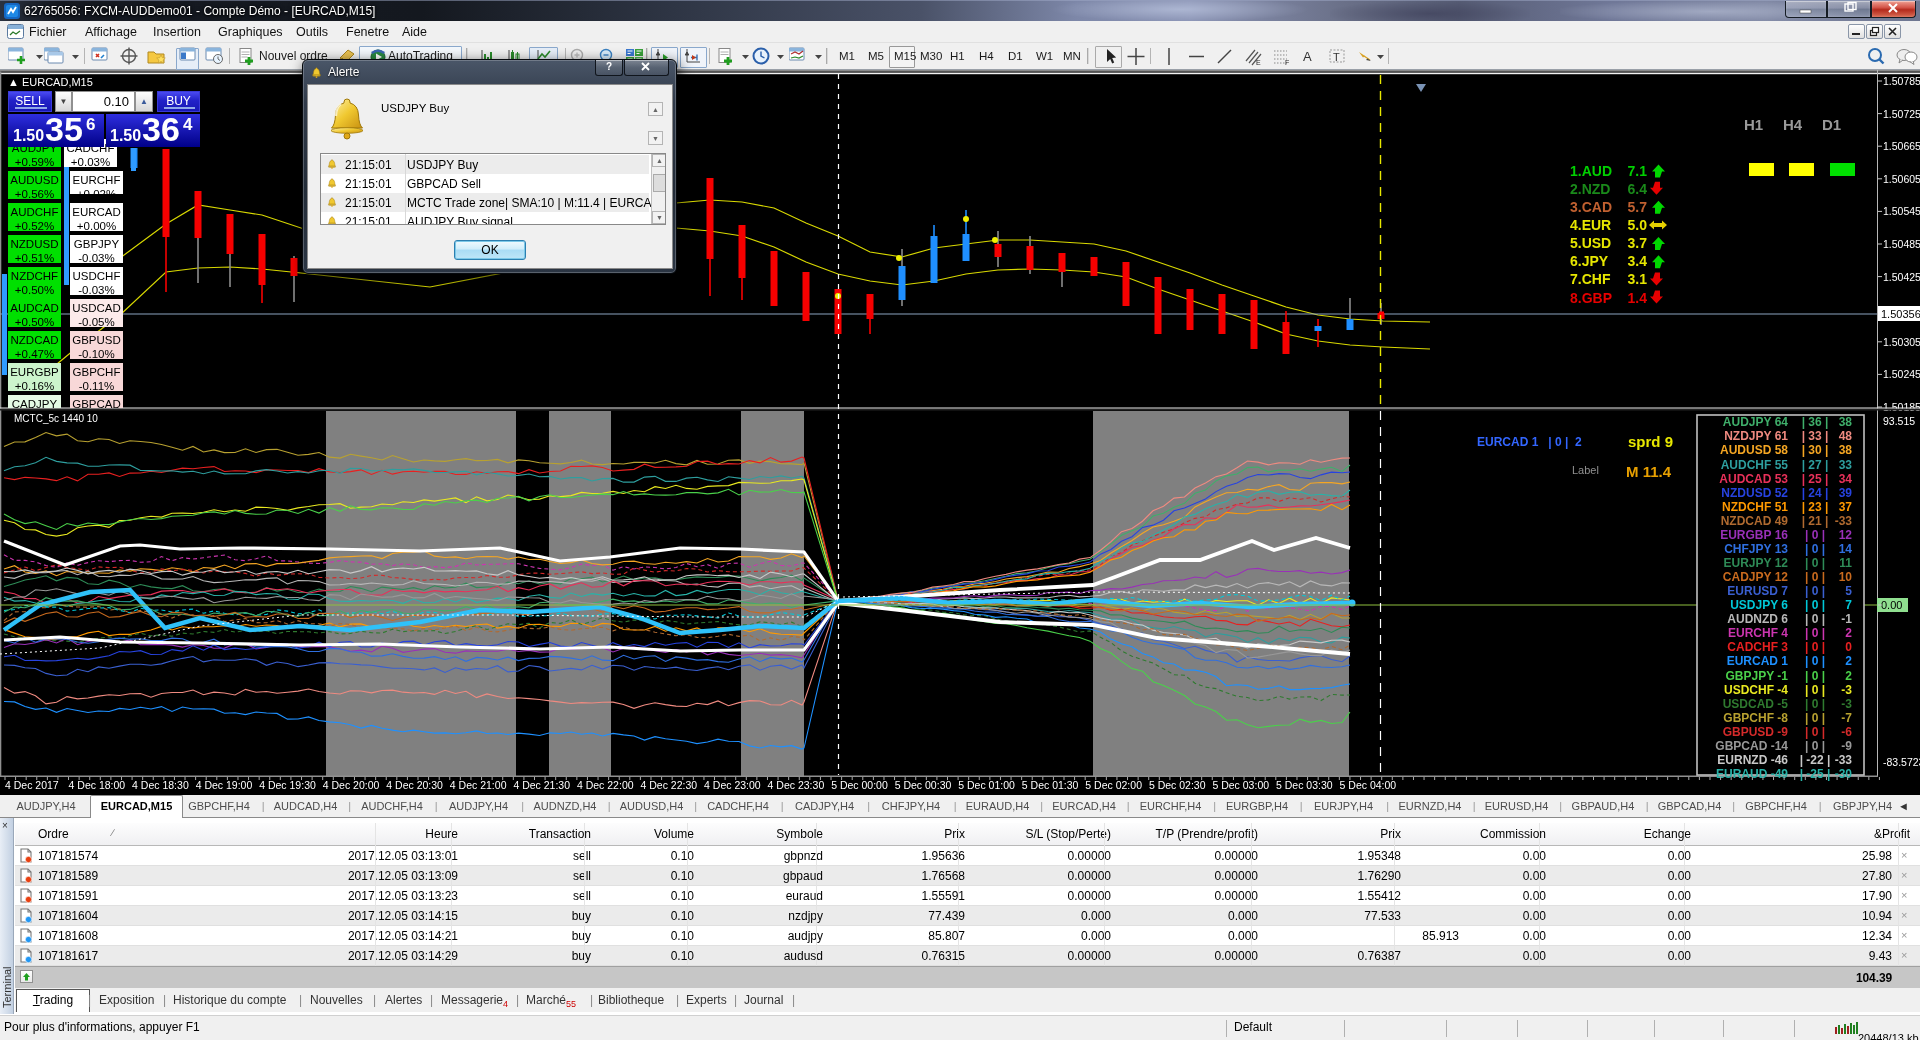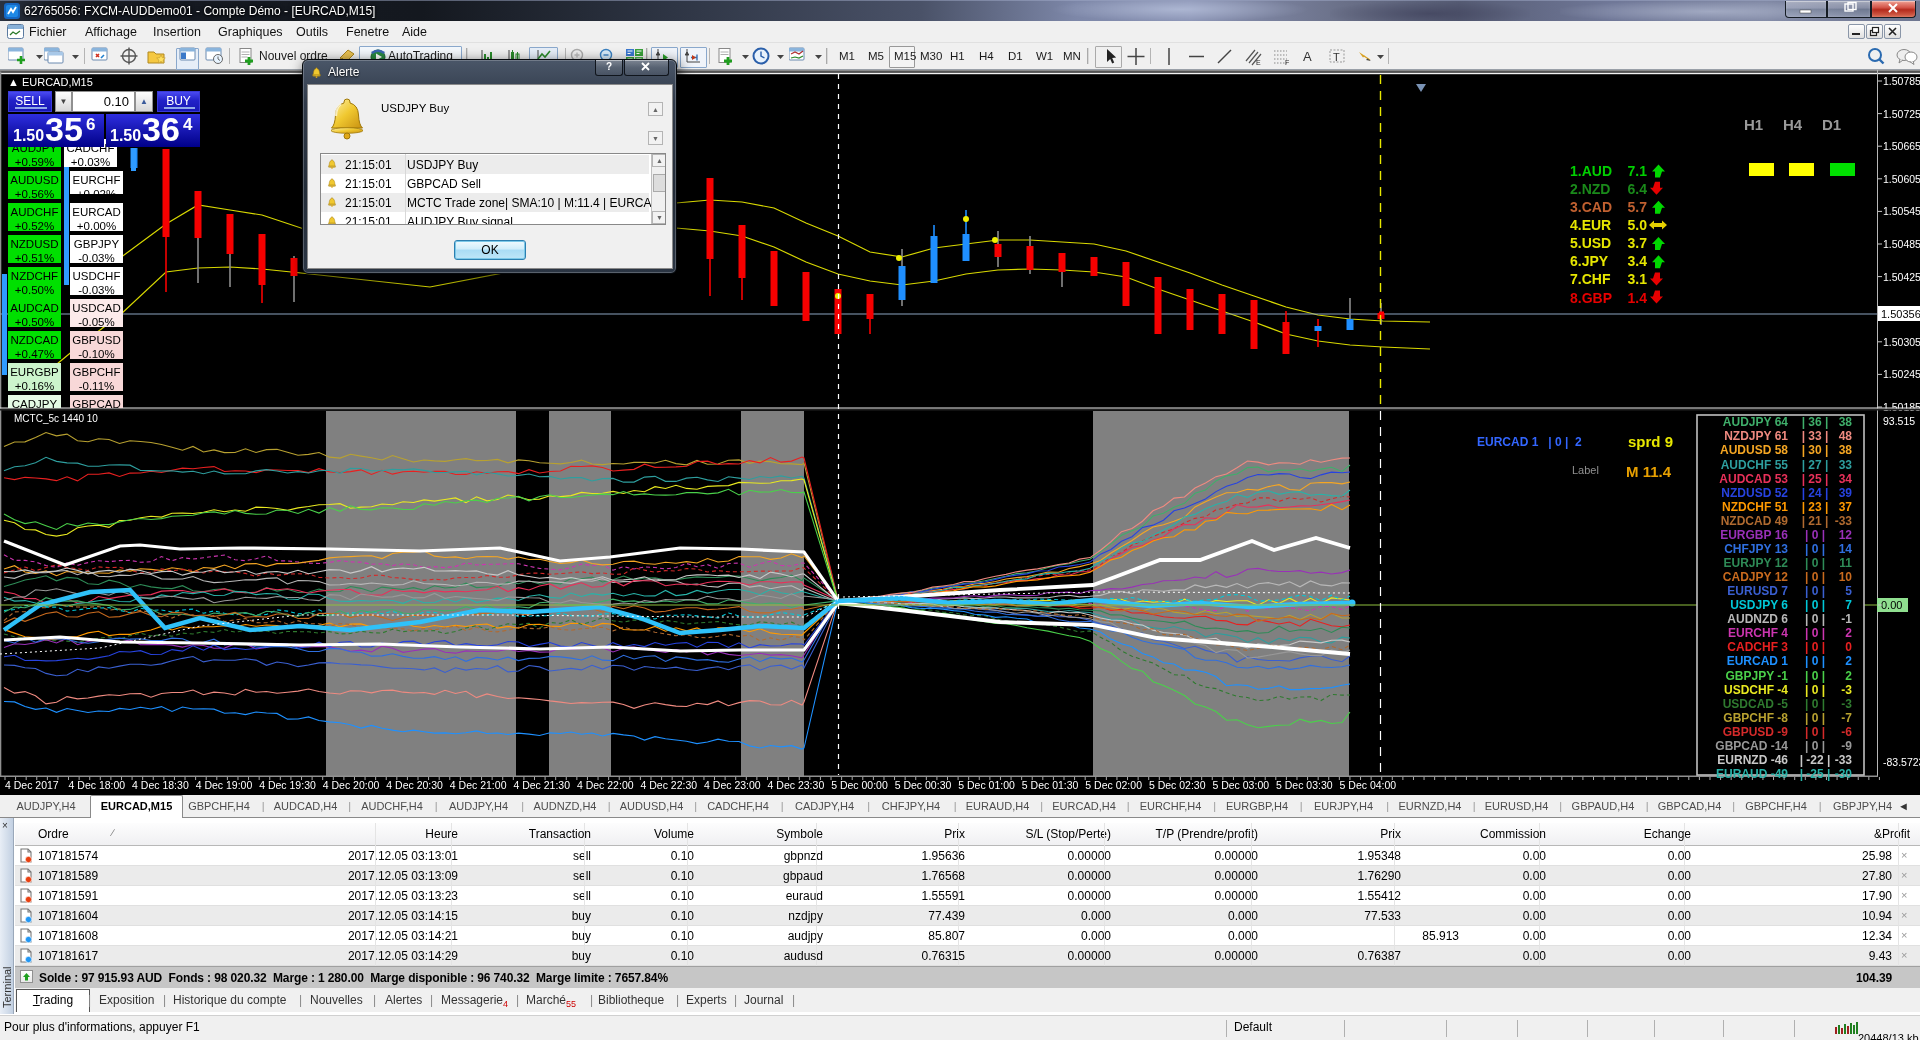--- a/index.html
+++ b/index.html
@@ -1113,21 +1113,20 @@
 <div class="colline" style="left:1104px;top:823px"></div>
 <div class="colline" style="left:1251px;top:823px"></div>
 <div class="colline" style="left:1394px;top:823px"></div>
 <div class="colline" style="left:1539px;top:823px"></div>
 <div class="colline" style="left:1684px;top:823px"></div>
 <div class="colline" style="left:1898px;top:823px"></div>
 <div id="solde">
     <span class="abs" style="left:5px;top:3px;width:13px;height:13px;background:linear-gradient(#fefefe,#e8e8e8);border:1px solid #909090"><svg width="11" height="11">
         <path d="M5.5 2 l3.5 4 h-2 v3.5 h-3 v-3.5 h-2 z" fill="#1fa01f"></path>
       </svg></span>
-    <span class="abs" style="left:24px;top:4px">Solde : 97 915.93 AUD&nbsp;&nbsp;Fonds : 98 020.32&nbsp;&nbsp;Marge : 1 280.00&nbsp;&nbsp;Marge disponible : 96 740.32&nbsp;&nbsp;Marge limite : 7657.84%</span>
     <span class="abs" style="left:1877px;top:4px;transform:translateX(-100%)">104.39</span>
   </div>
 <div id="termtabs">
     <div id="tradingtab"><span style="text-decoration:underline">T</span>rading</div>
     <div class="ttab" style="left:84px">Exposition</div>
     <div class="ttab" style="left:158px">Historique du compte</div>
     <div class="ttab" style="left:295px">Nouvelles</div>
     <div class="ttab" style="left:370px">Alertes</div>
     <div class="ttab" style="left:426px">Messagerie<sub style="color:#c00;font-size:9px">4</sub></div>
     <div class="ttab" style="left:511px">Marché<sub style="color:#c00;font-size:9px">55</sub></div>

